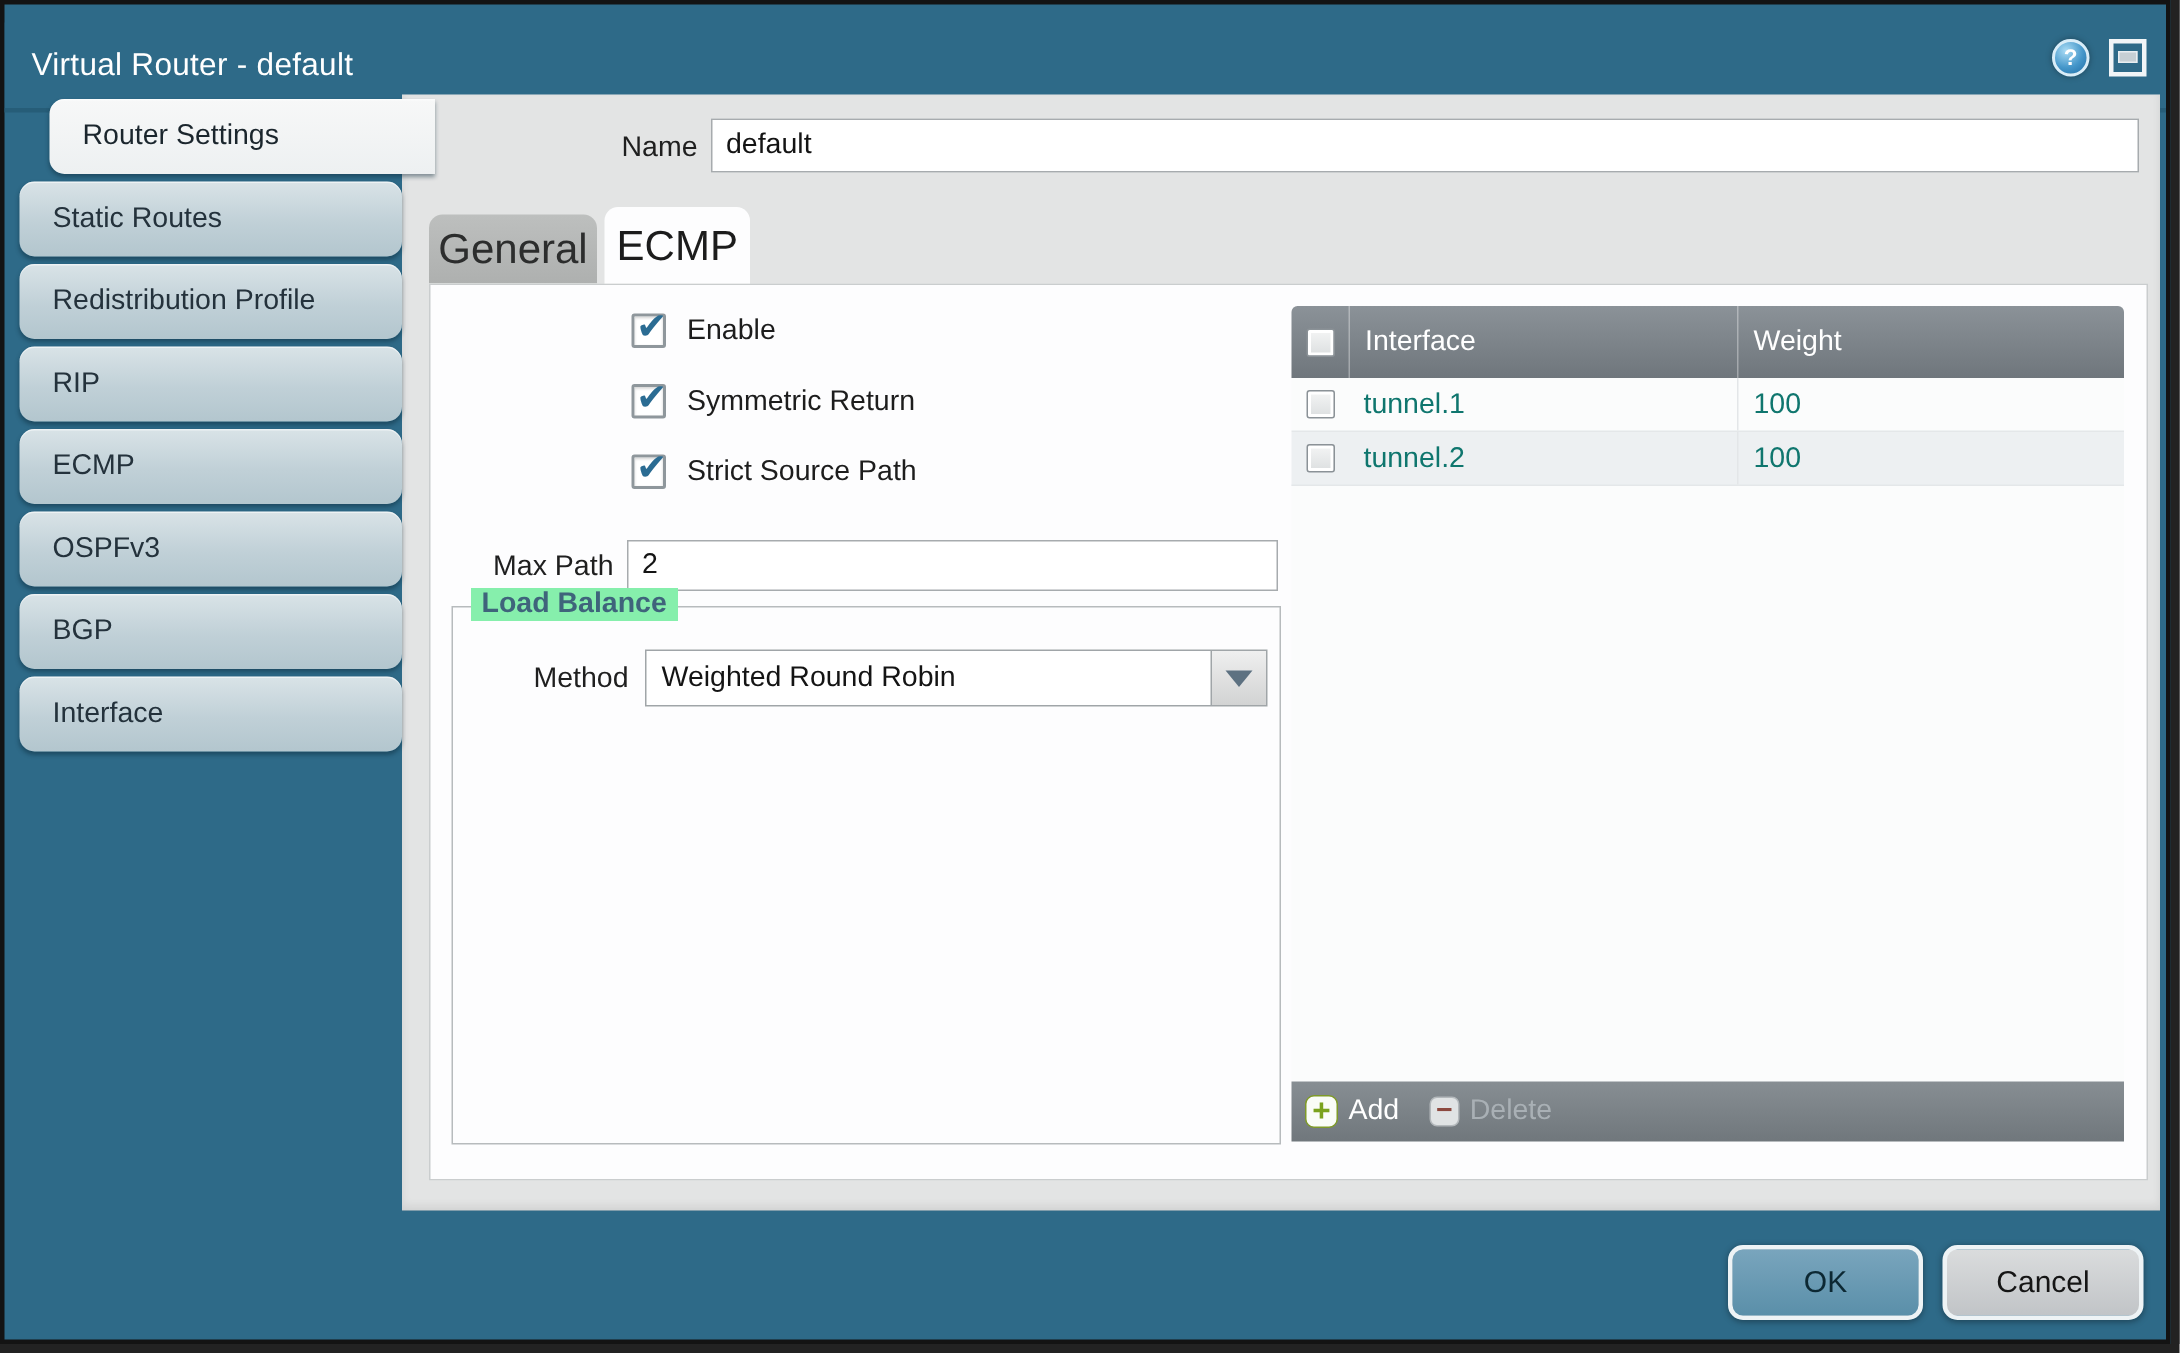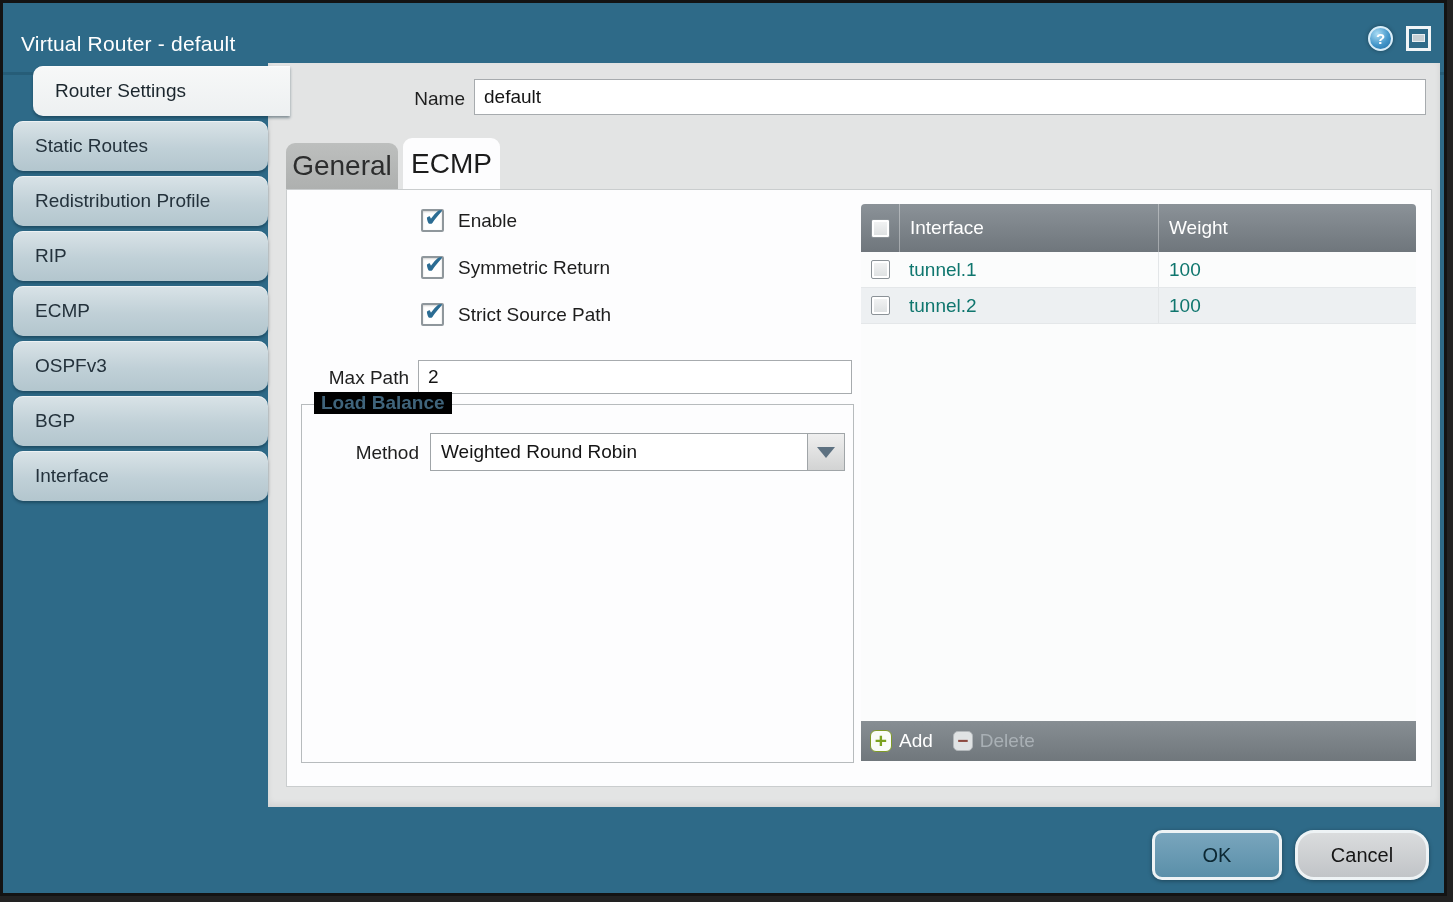--- a/index.html
+++ b/index.html
@@ -63,21 +63,21 @@
     color:#2b6c93; font-family:"DejaVu Sans",sans-serif; }
   .cb-label { font-size:19px; color:#1d1d1d; }
 
   .maxpath-label { position:absolute; left:20px; top:177px; width:102px; text-align:right;
     font-size:19px; color:#1f1f1f; }
   .maxpath-input { position:absolute; left:131px; top:170px; width:434px; height:34px;
     border:1px solid #a7abae; background:#fff; font-size:19px; padding:0 9px; color:#141414; }
 
   .lb-fieldset { position:absolute; left:14px; top:214px; width:553px; height:359px;
     border:1px solid #b7bbbd; }
-  .lb-legend { position:absolute; left:12px; top:-13px; background:#000000; padding:0 7px;
+  .lb-legend { position:absolute; left:12px; top:-13px; background:#86efac; padding:0 7px;
     font-size:19px; font-weight:bold; color:#3f647b; }
   .method-label { position:absolute; left:30px; top:252px; width:102px; text-align:right;
     font-size:19px; color:#1f1f1f; }
   .method-select { position:absolute; left:143px; top:243px; width:415px; height:38px;
     border:1px solid #a0a5a8; background:#fff; display:flex; cursor:pointer; }
   .method-value { flex:1; font-size:19px; line-height:36px; padding-left:10px; color:#141414; }
   .method-btn { width:37px; background:linear-gradient(180deg,#efefef,#d2d3d3);
     border-left:1px solid #a0a5a8; display:flex; align-items:center; justify-content:center; }
   .chevron-down { width:0; height:0; border-left:9px solid transparent;
     border-right:9px solid transparent; border-top:11px solid #5d7181; }
@@ -117,21 +117,21 @@
     border:1px solid #b3b8bb; color:#8c493f; font-size:19px; font-weight:bold;
     line-height:17px; text-align:center; }
 
   
   .btn { position:absolute; top:827px; height:50px; border-radius:10px;
     border:3px solid #eef3f5; font-size:20px; text-align:center; line-height:44px;
     cursor:pointer; box-shadow:0 1px 4px rgba(0,0,0,.35); }
   .btn-ok { left:1149px; width:130px;
     background:linear-gradient(180deg,#79a5bd,#5a8fa9); color:#0c2833; }
   .btn-cancel { left:1292px; width:134px;
-    background:linear-gradient(180deg,#dadcdd,#c1c4c7); color:#151515;border-radius:19px; }
+    background:linear-gradient(180deg,#dadcdd,#c1c4c7); color:#151515; }
 </style>
 </head>
 <body>
 
 <div class="dialog">
 
   <div class="titlebar">
     <span class="title">Virtual Router - default</span>
     <div class="tb-icons">
       <div class="help-icon">?</div>

